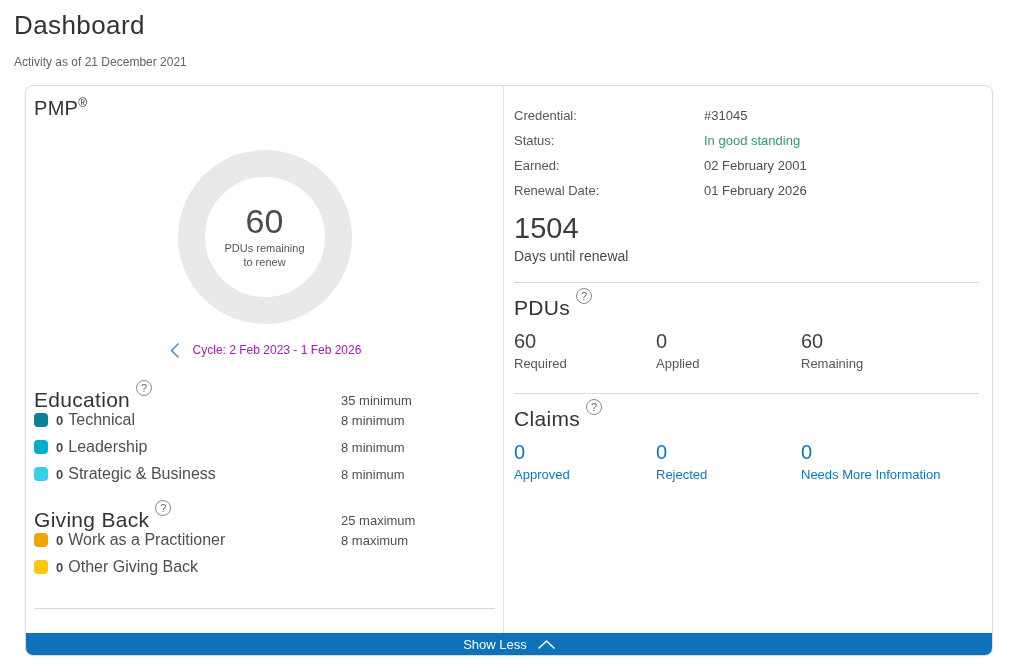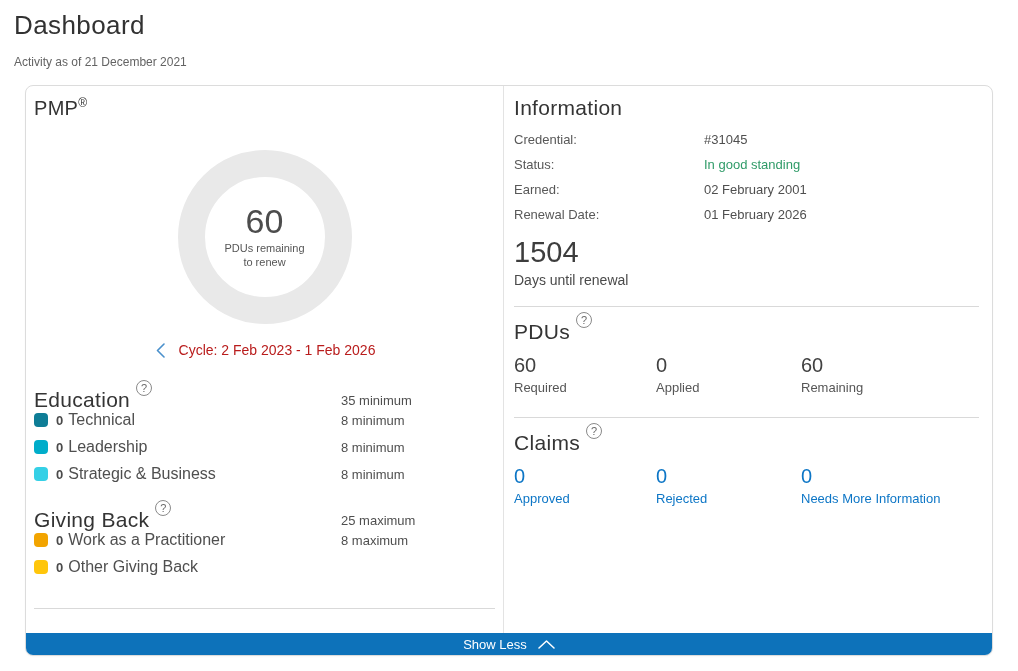--- a/index.html
+++ b/index.html
@@ -47,21 +47,21 @@
     border:27px solid var(--donut-ring, #e9e9e9);
     margin:30px auto 0; display:flex; align-items:center; justify-content:center;
   }
   .donut-center { text-align:center; }
   .donut-value { font-size:34px; color:#4c4c4c; line-height:1.1; }
   .donut-label { font-size:11px; color:#565656; line-height:1.35; }
 
   .cycle-row {
     margin-top:17px; display:flex; align-items:center; justify-content:center; gap:12px;
   }
-  .cycle-text { font-size:14px; color:#b91c1c; }
+  .cycle-text { font-size:12px; color:#a21caf; }
   .cycle-prev { display:inline-flex; cursor:pointer; padding:2px; }
 
   .req-grid { display:grid; grid-template-columns:307px 1fr; align-items:center; }
   .sec-header-row { margin-top:15px; height:32px; }
   .sec-header-row .req-text { align-self:end; padding-bottom:4px; }
   .req-text { font-size:13px; color:#4f4f4f; }
 
   .item-row { height:27px; }
   .item-left { display:flex; align-items:center; }
   .chip { width:14px; height:14px; border-radius:4px; margin-right:8px; flex:none; }
@@ -185,21 +185,20 @@
           <span class="item-value">0</span>
           <span class="item-label">Other Giving Back</span>
         </div>
         <div class="req-text"></div>
       </div>
 
       <hr class="div left-div">
     </div>
 
     <div class="col-right">
-      <h2 class="sec">Information</h2>
 
       <div class="info-grid">
         <div class="info-label">Credential:</div>
         <div class="info-value">#31045</div>
         <div class="info-label">Status:</div>
         <div class="info-value good">In good standing</div>
         <div class="info-label">Earned:</div>
         <div class="info-value">02 February 2001</div>
         <div class="info-label">Renewal Date:</div>
         <div class="info-value">01 February 2026</div>

